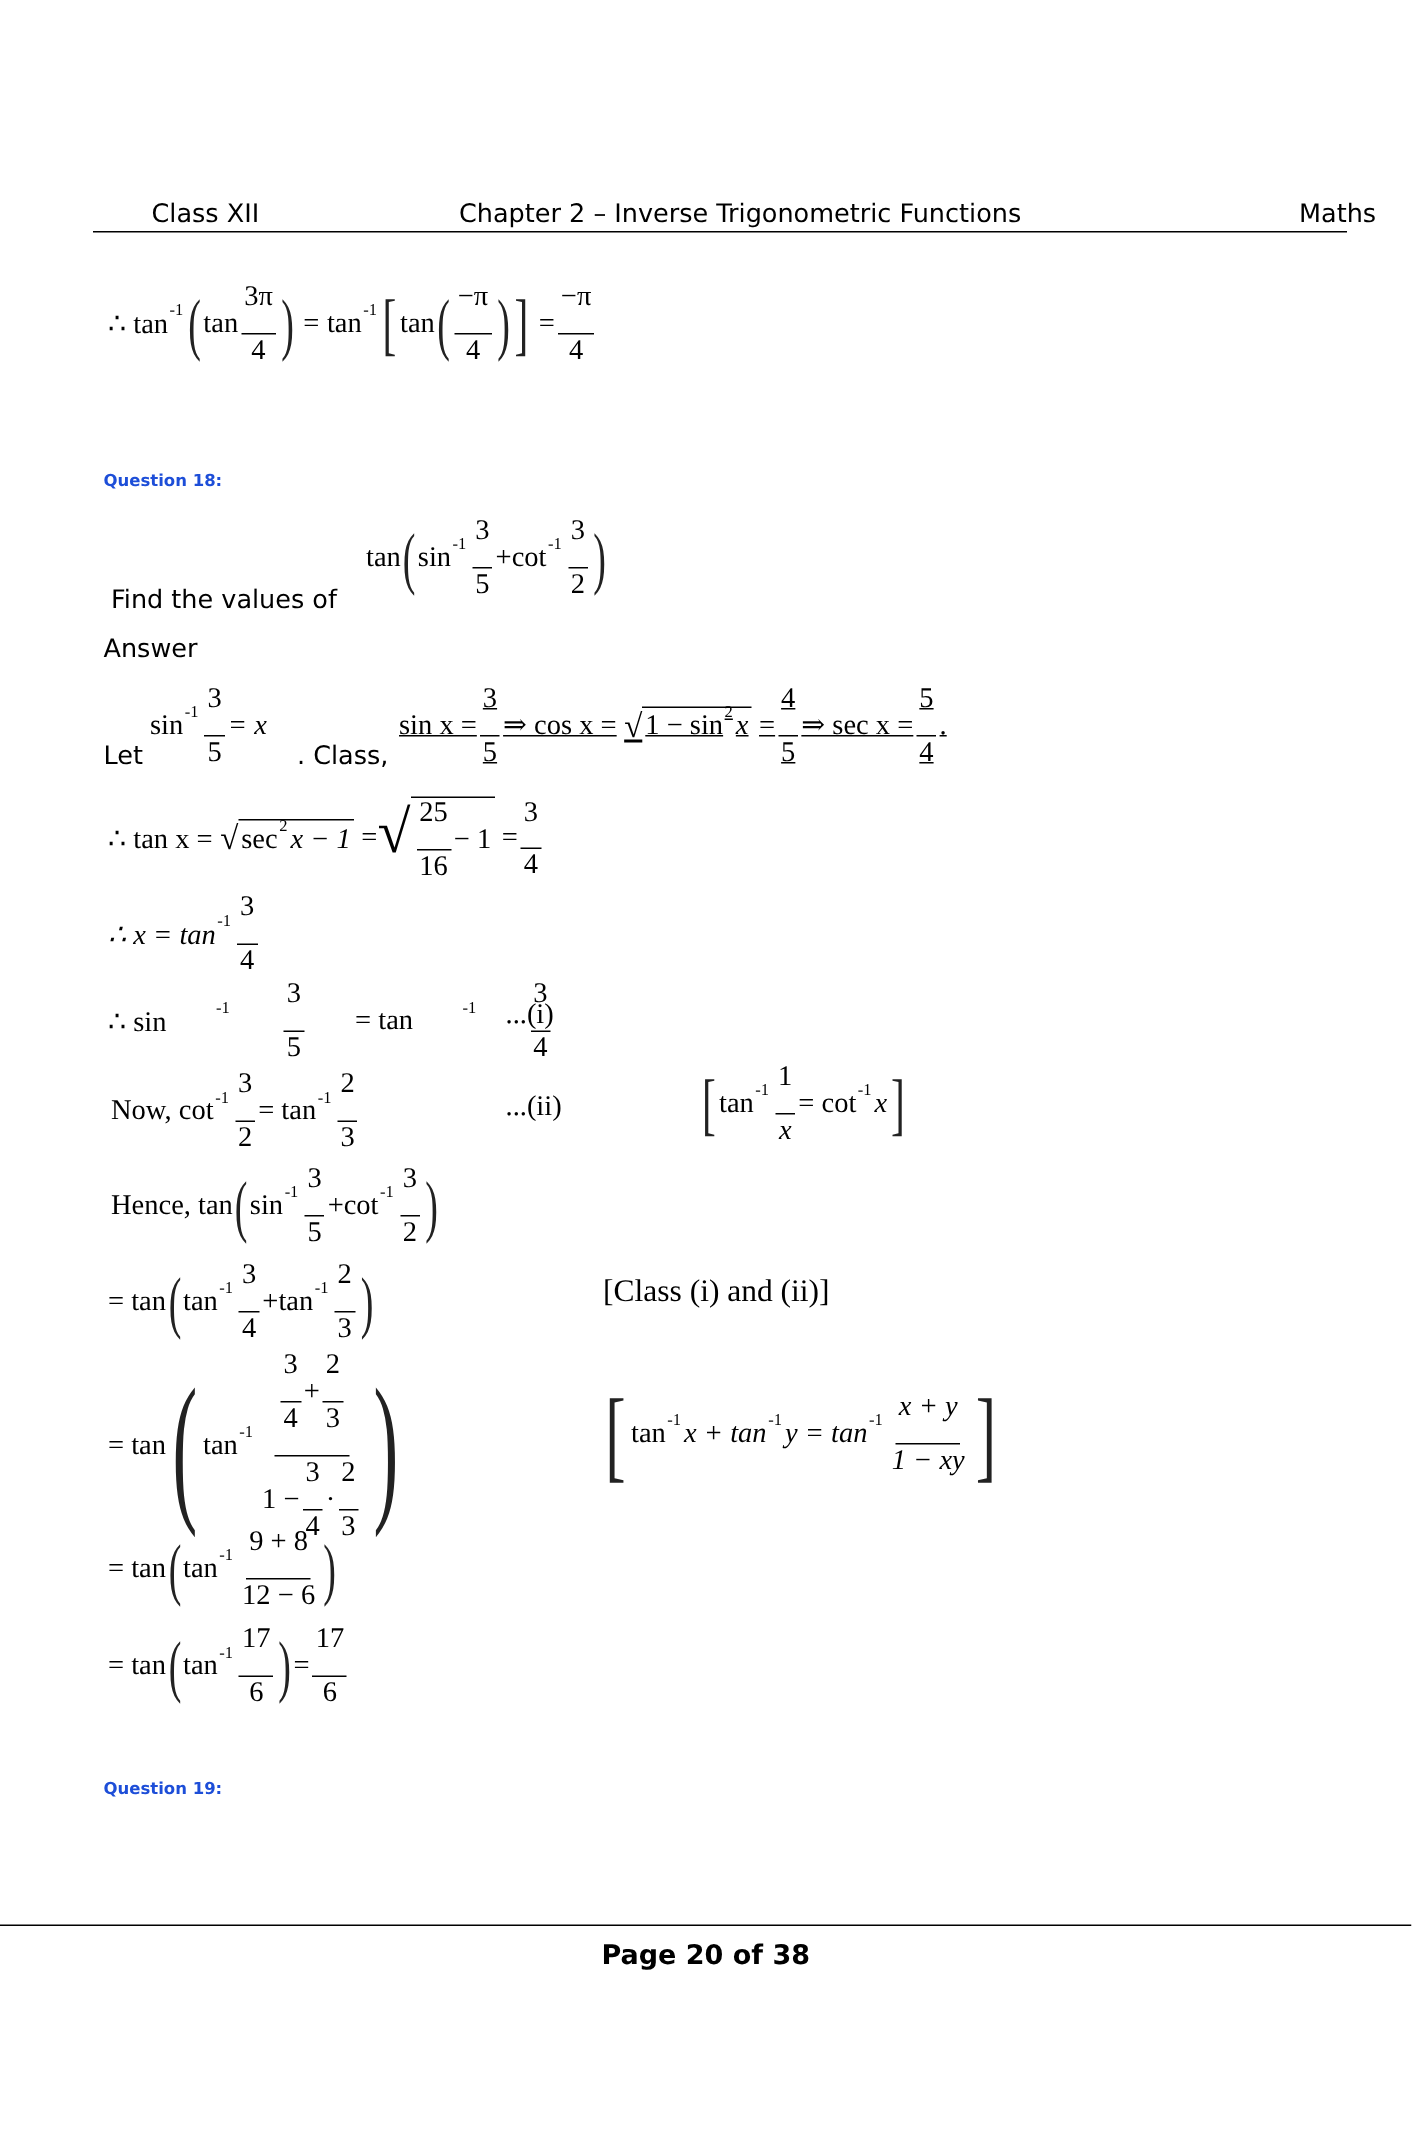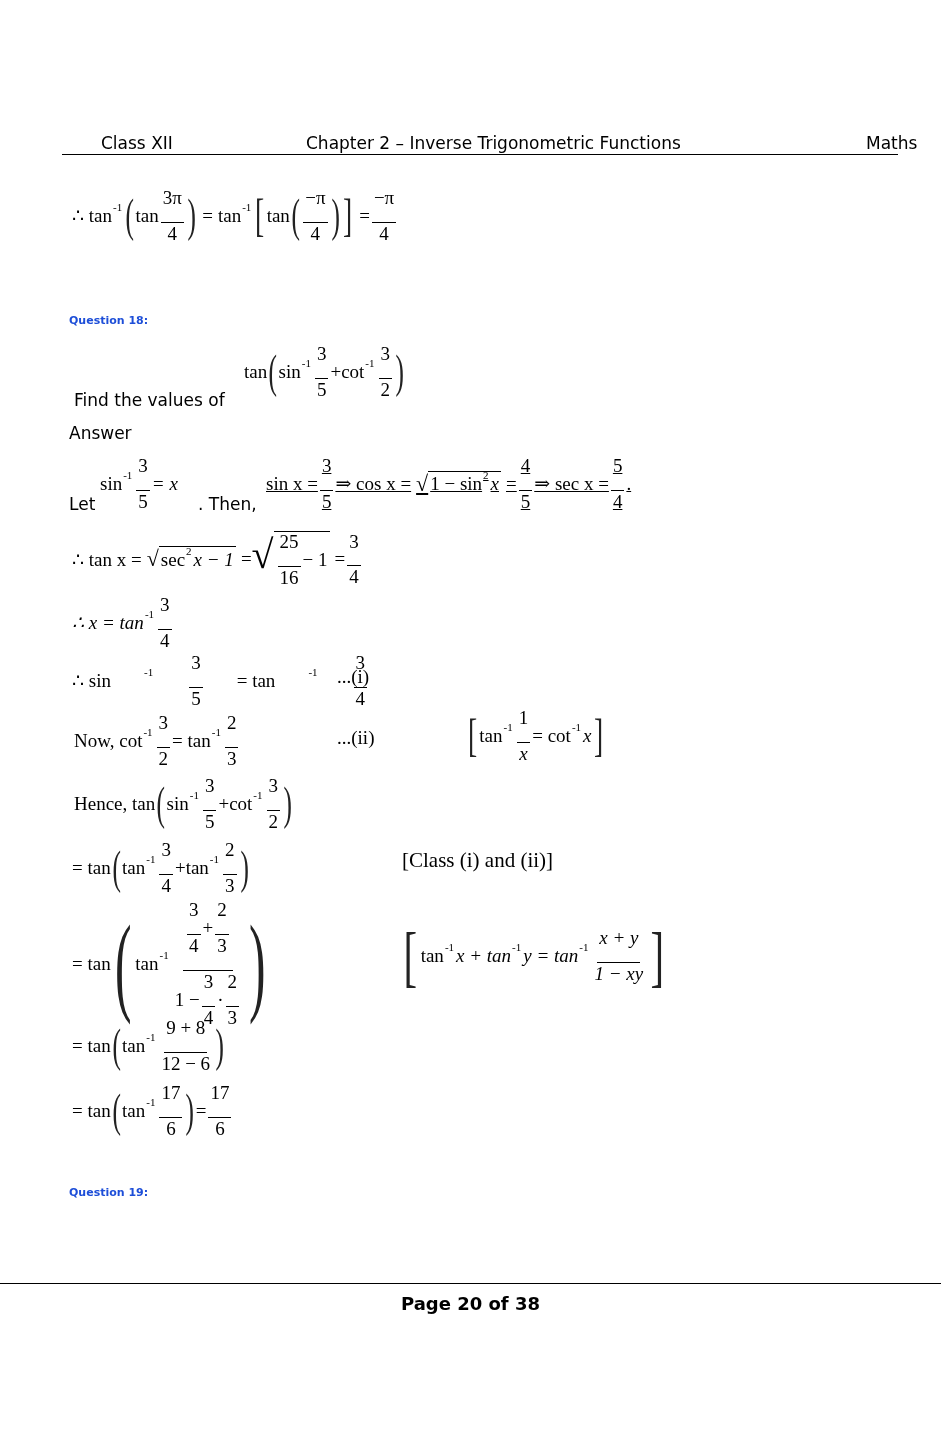--- a/index.html
+++ b/index.html
@@ -99,21 +99,21 @@
 <div class="abs plain" style="left:69px; top:494px;">Let</div>
 <div class="abs m" style="left:100px; top:456px;">
   <span>sin</span>
     <sup class="s">-1</sup>
   <span class="frac">
       <span class="num">3</span>
       <span class="den">5</span>
     </span>
   <i>= x</i>
 </div>
-<div class="abs plain" style="left:198px; top:494px;">. Then,</div>
+<div class="abs plain" style="left:198px; top:494px;">. Class,</div>
 <div class="abs m" style="left:266px; top:456px;text-decoration:underline;">
   <span>sin x =</span>
   <span class="frac">
       <span class="num">3</span>
       <span class="den">5</span>
     </span>
   <span>⇒ cos x =</span>
     <span class="sp"></span>
   <span class="sqrt">
       <span class="rad">√</span>

